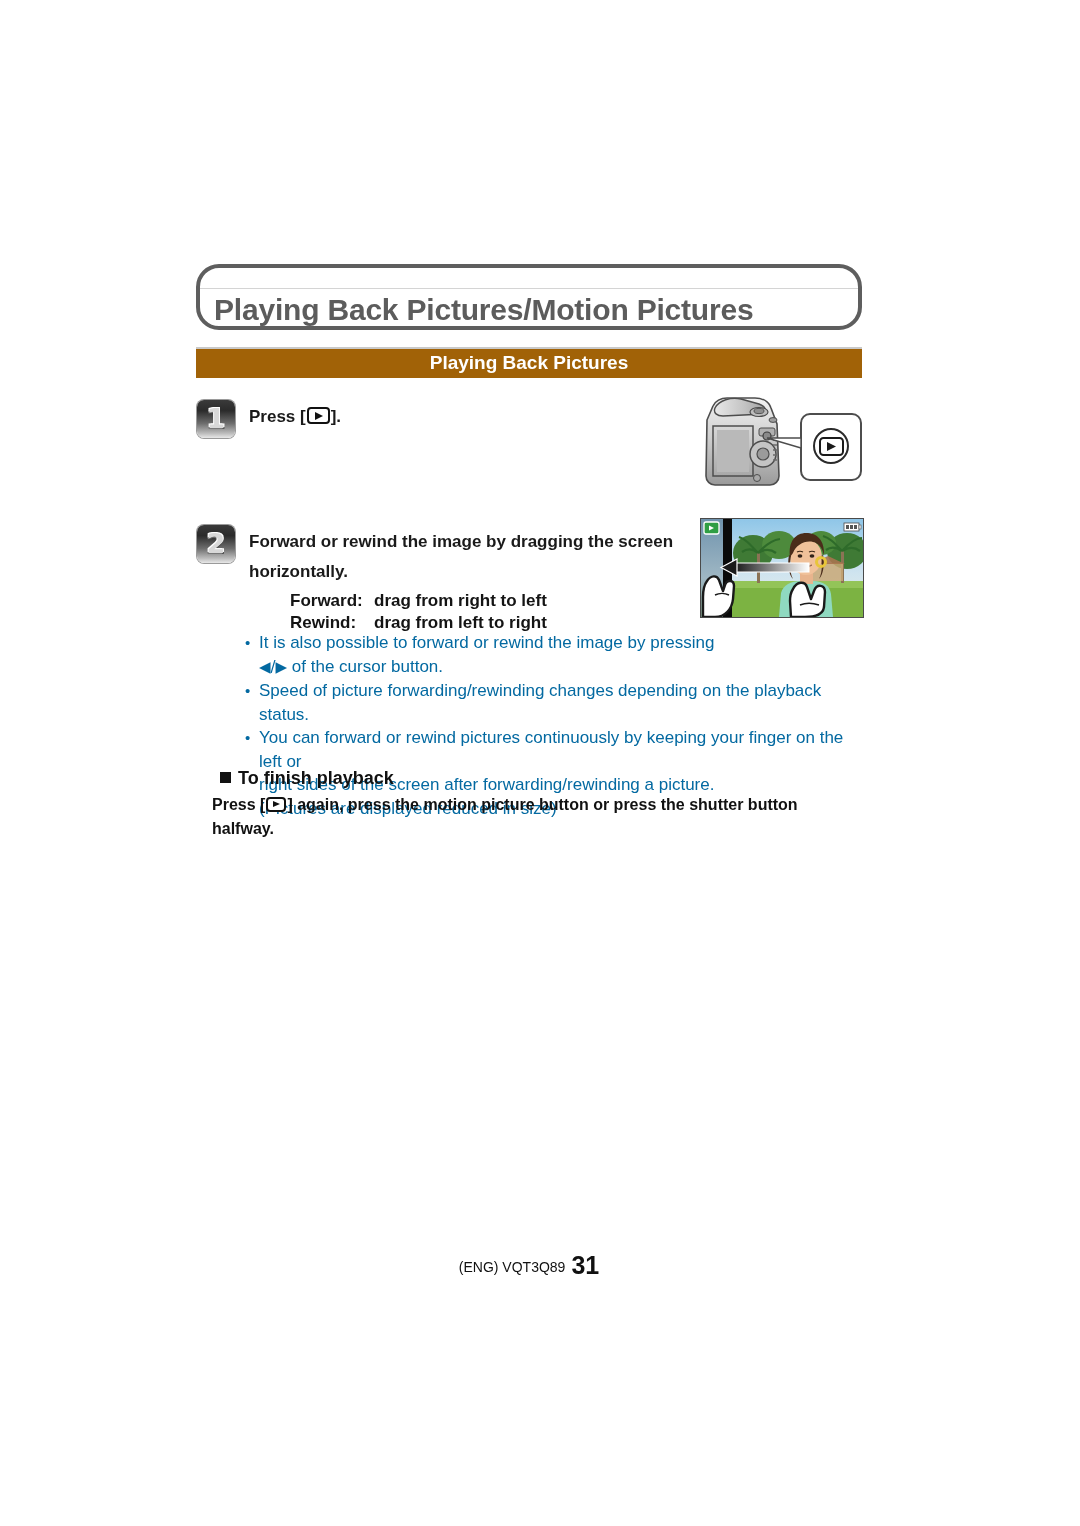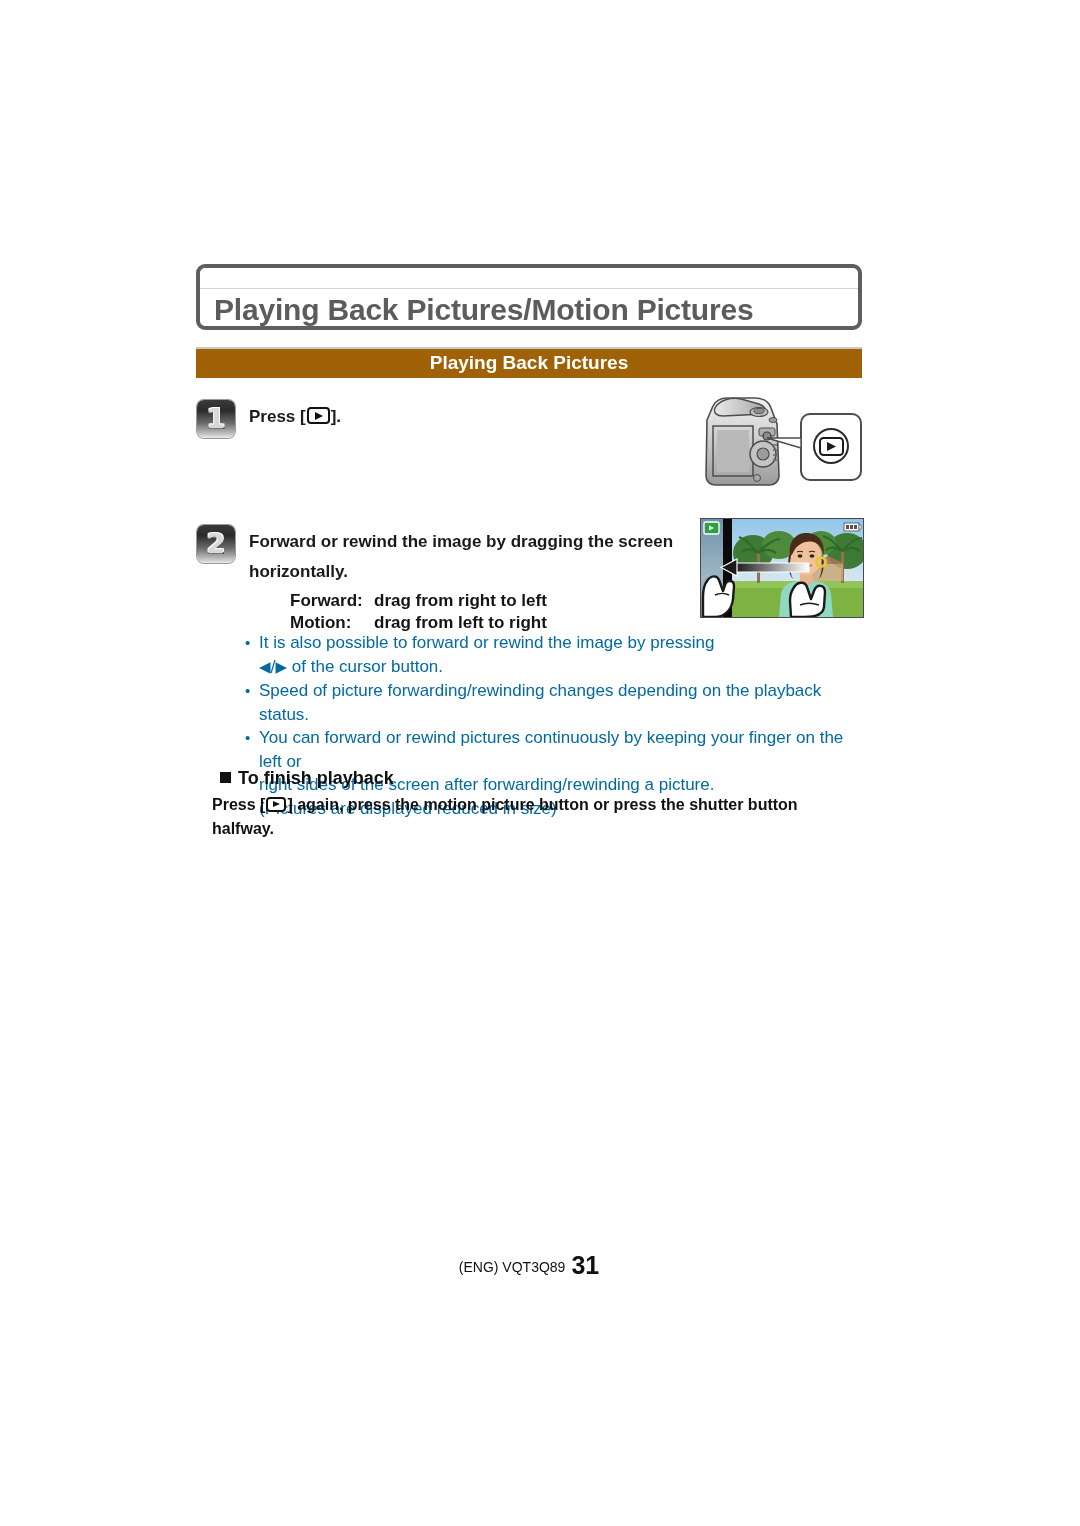--- a/index.html
+++ b/index.html
@@ -22,21 +22,21 @@
   }
 
   
   .title-box {
     position: absolute;
     left: 196px;
     top: 264px;
     width: 666px;
     height: 66px;
     border: 4px solid #5e5e5e;
-    border-radius: 9px;
+    border-radius: 23px;
     box-sizing: border-box;
     background: #ffffff;
   }
   .title-divider {
     position: absolute;
     left: 0; right: 0;
     top: 20px;
     height: 1px;
     background: #d4d4d4;
   }
@@ -435,21 +435,21 @@
         <path d="M99 86 C104 84 112 84 118 86" stroke="#1a1a1a" stroke-width="1.4" fill="none"></path>
       </g>
     </svg>
   </div>
 
   <div class="fr-table">
     <span class="fr-row">
       <span class="fr-label">Forward:</span><span class="fr-value">drag from right to left</span>
     </span>
     <span class="fr-row">
-      <span class="fr-label">Motion:</span><span class="fr-value">drag from left to right</span>
+      <span class="fr-label">Rewind:</span><span class="fr-value">drag from left to right</span>
     </span>
   </div>
 
   <div class="bullets">
     <div class="bullet">
       <span>It is also possible to forward or rewind the image by pressing</span>
       <span class="indent"><span class="arrow-glyph">◀/▶</span><span> of the cursor button.</span></span>
     </div>
     <div class="bullet">
       <span>Speed of picture forwarding/rewinding changes depending on the playback status.</span>

